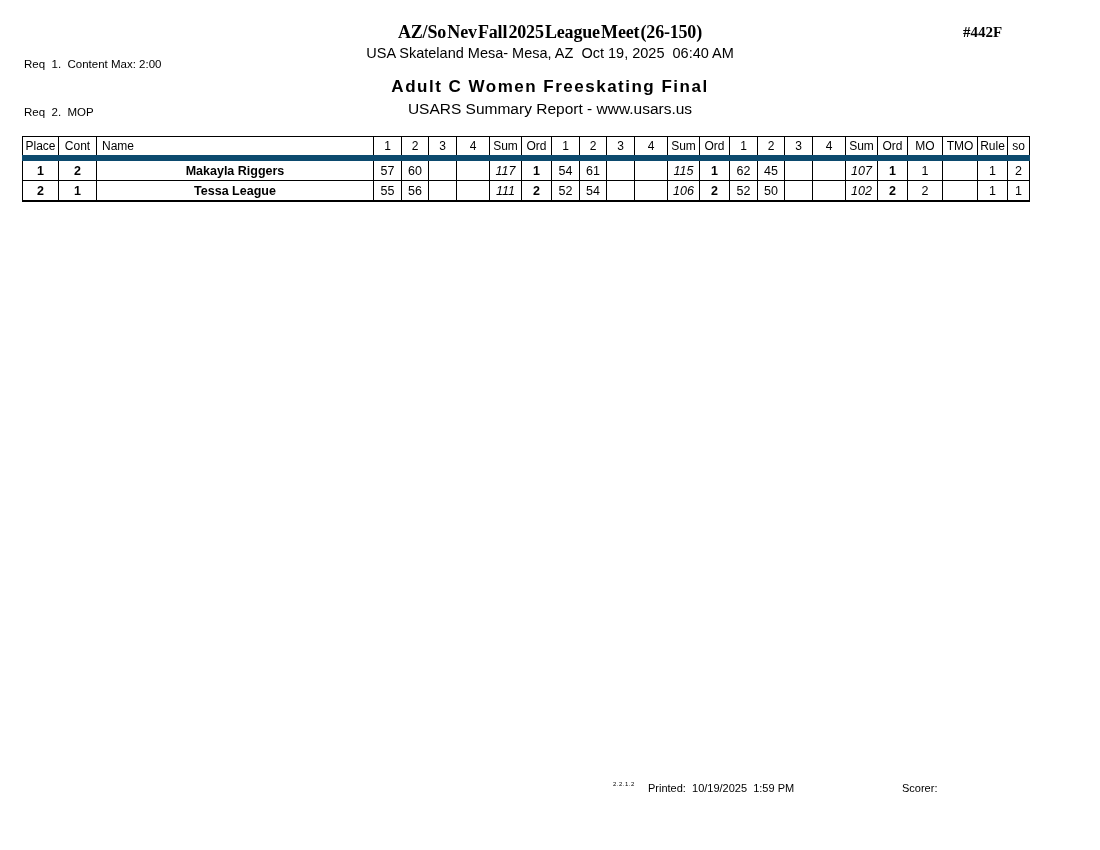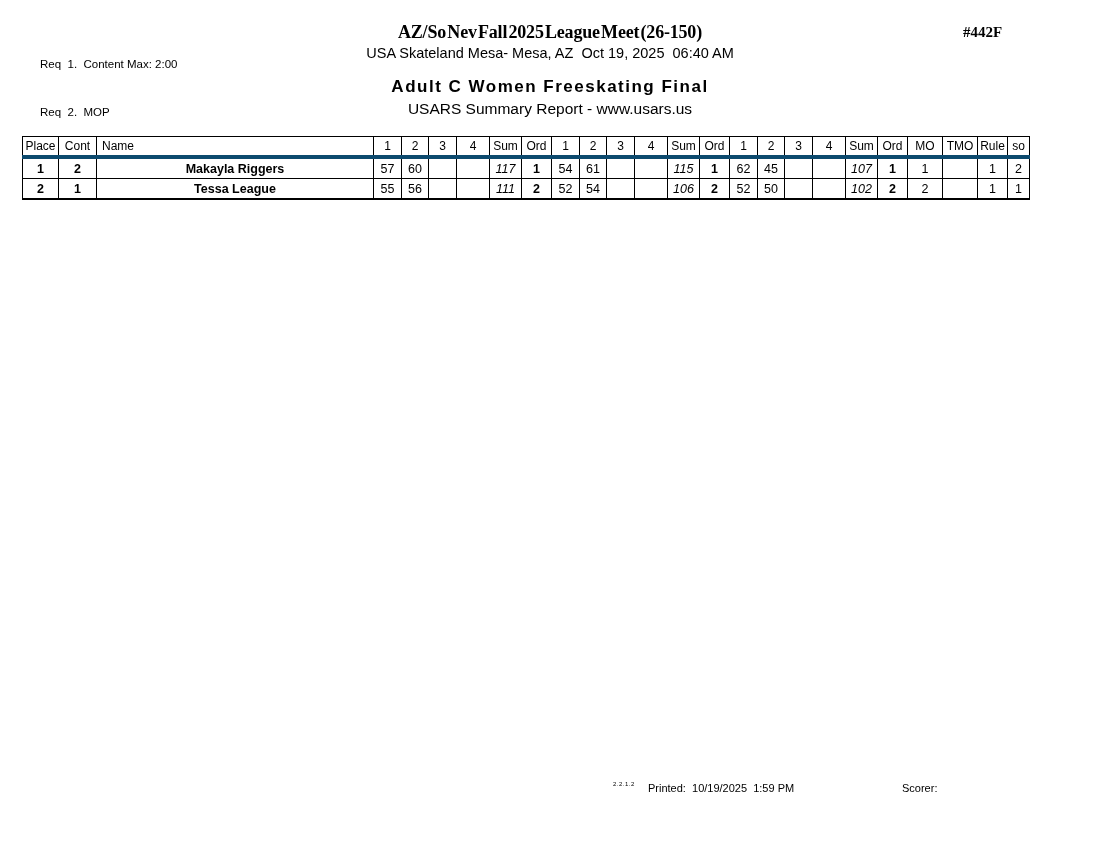--- a/index.html
+++ b/index.html
@@ -9,21 +9,21 @@
     height: 850px;
     background: #ffffff;
     color: #000000;
     font-family: "Liberation Sans", sans-serif;
     overflow: hidden;
   }
 
   
   .req-block {
     position: absolute;
-    left: 40px;
+    left: 24px;
     top: 24px;
     font-size: 11.5px;
     line-height: 16px;
     white-space: pre;
   }
 
   
   .titles {
     position: absolute;
     left: 0;
@@ -82,21 +82,21 @@
   tr.judge-row td.blank { border: none; }
   tr.judge-row td.judgebox {
     height: 20px;
     text-align: left;
     padding-left: 4px;
     font-size: 11.5px;
     white-space: pre;
   }
   tr.col-head td {
     height: 18px;
-    border-bottom: 4px solid #0c4a6e;
+    border-bottom: 6px solid #0c4a6e;
   }
   tr.col-head td.name-h { text-align: left; padding-left: 5px; }
   tr.data-row td { height: 19px; font-size: 12.5px; }
   td.b { font-weight: bold; font-size: 13px; }
   td.name-c { text-align: left; padding-left: 5px; }
   td.score { text-align: left; padding-left: 3px; margin-top: 48px; }
   td.sum { text-align: right; padding-right: 3px; font-style: italic; }
   td.ord { border-left: 3px solid #000; border-right: 3px solid #000; }
   tr.data-row.last td { border-bottom: 2px solid #000; }
 

